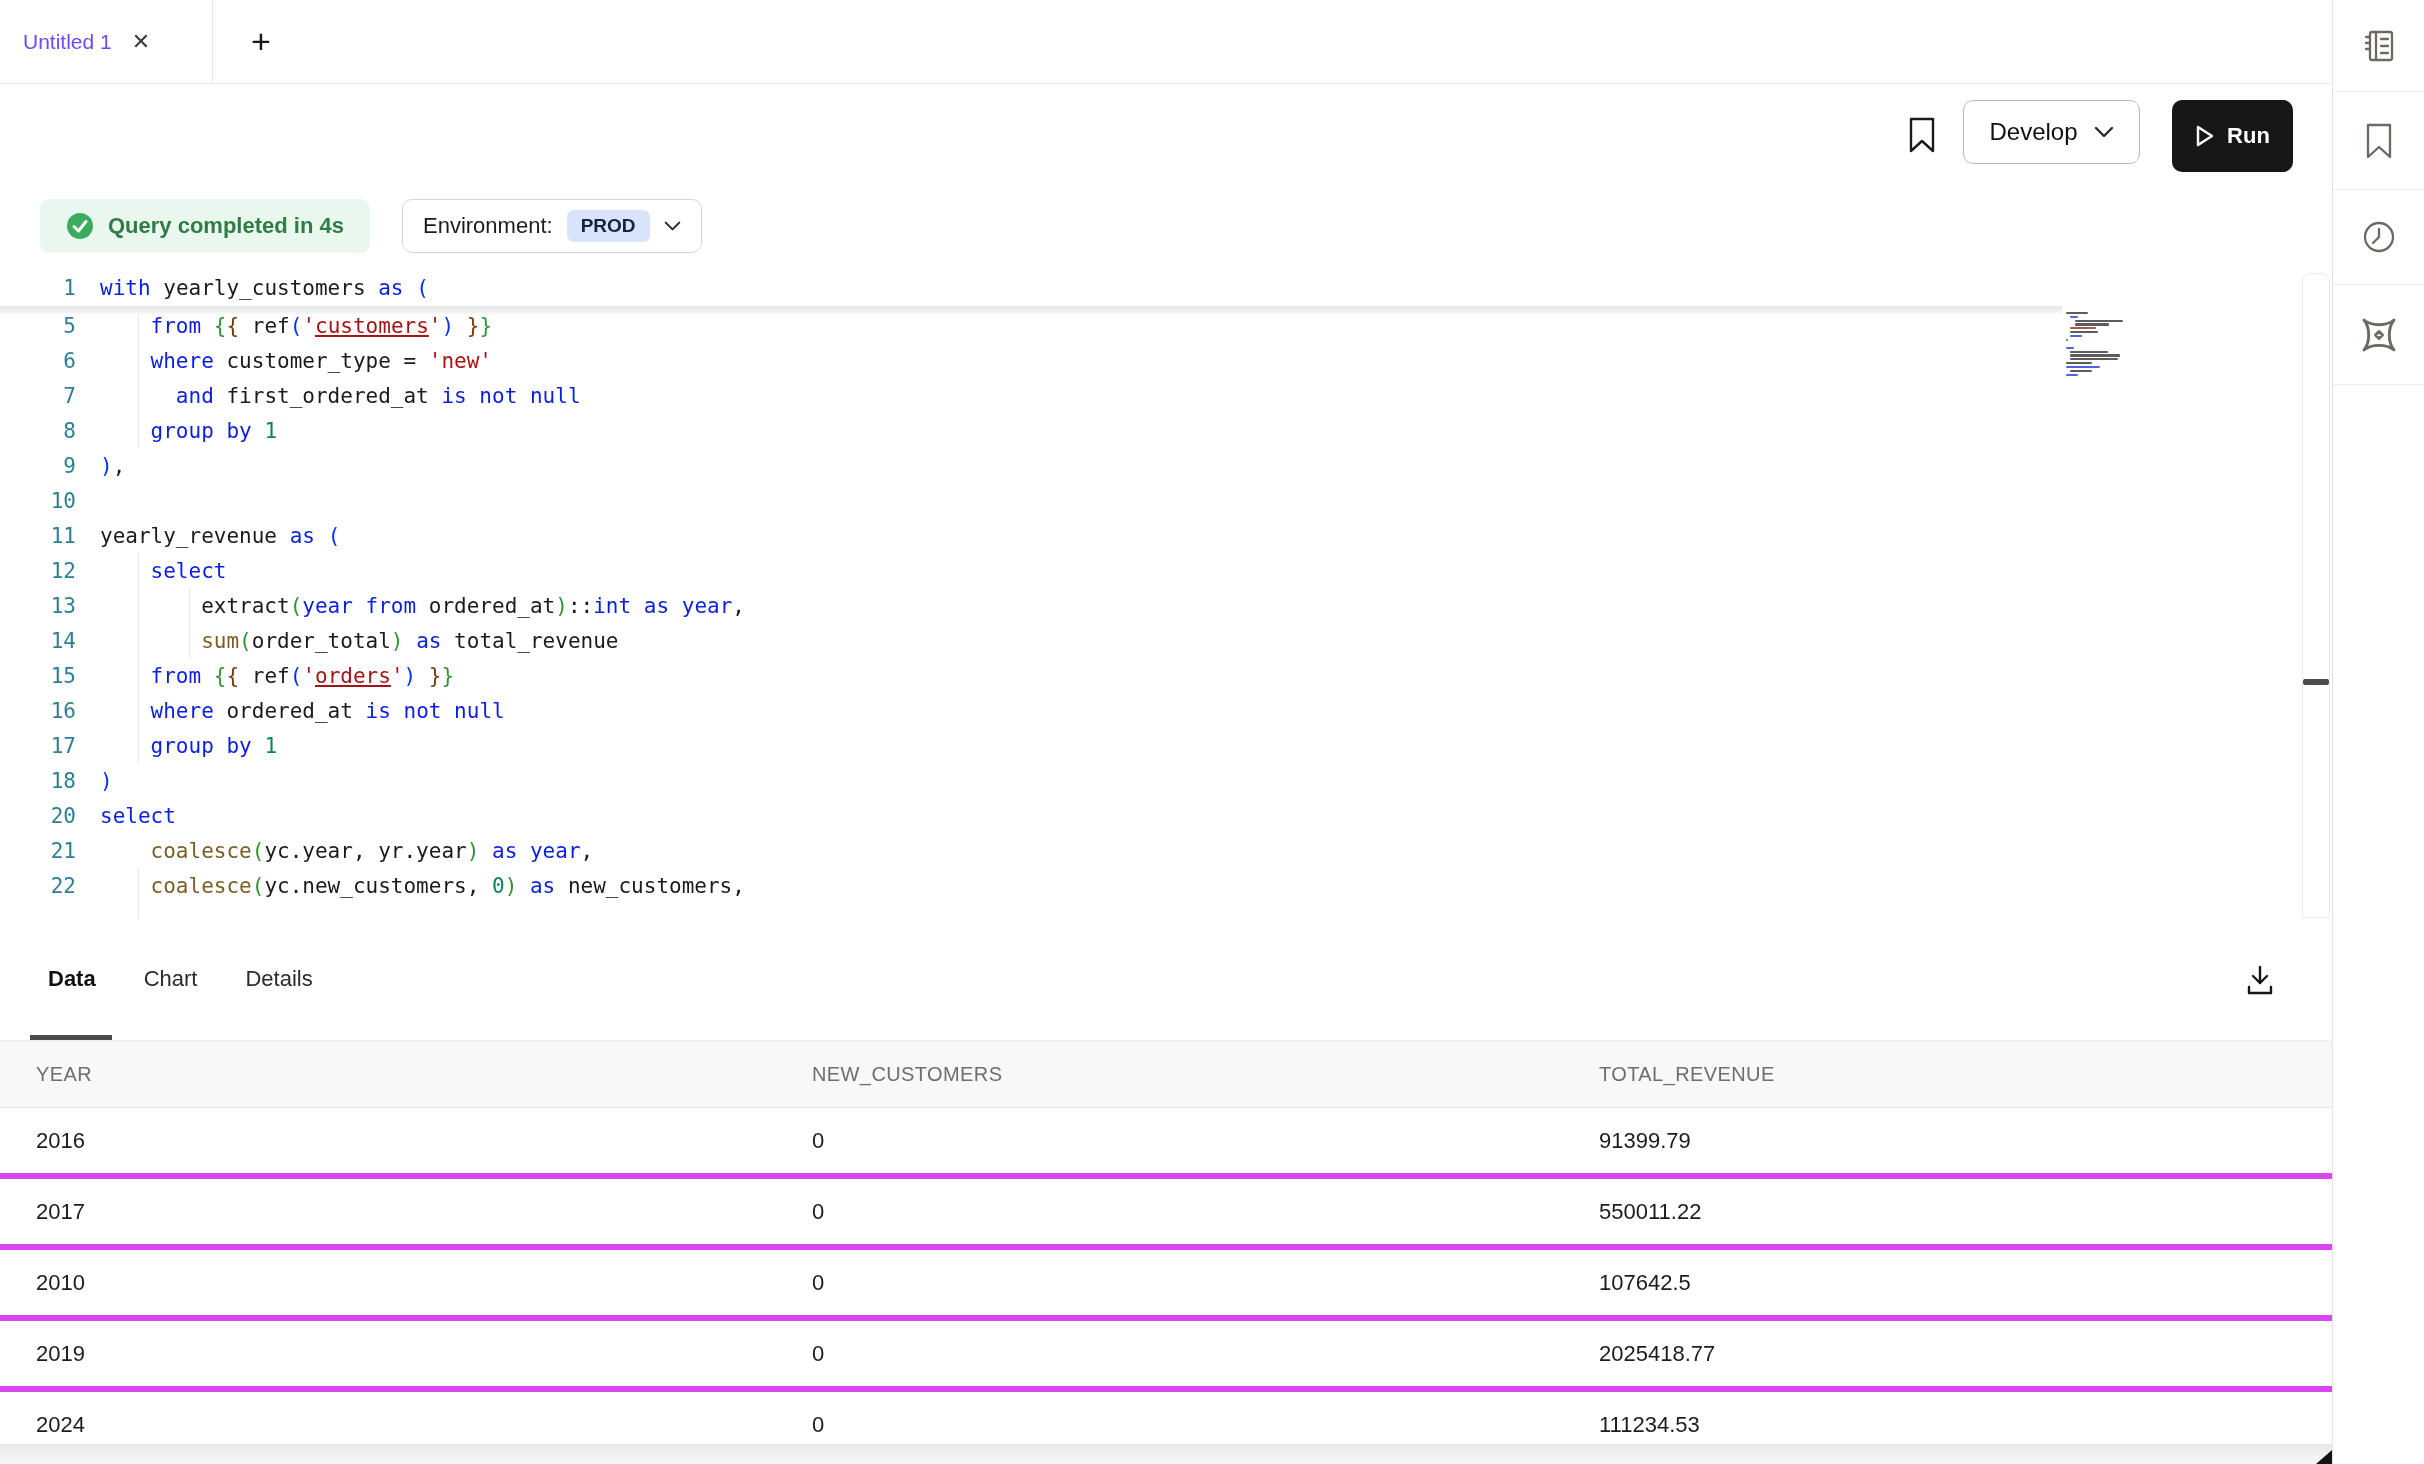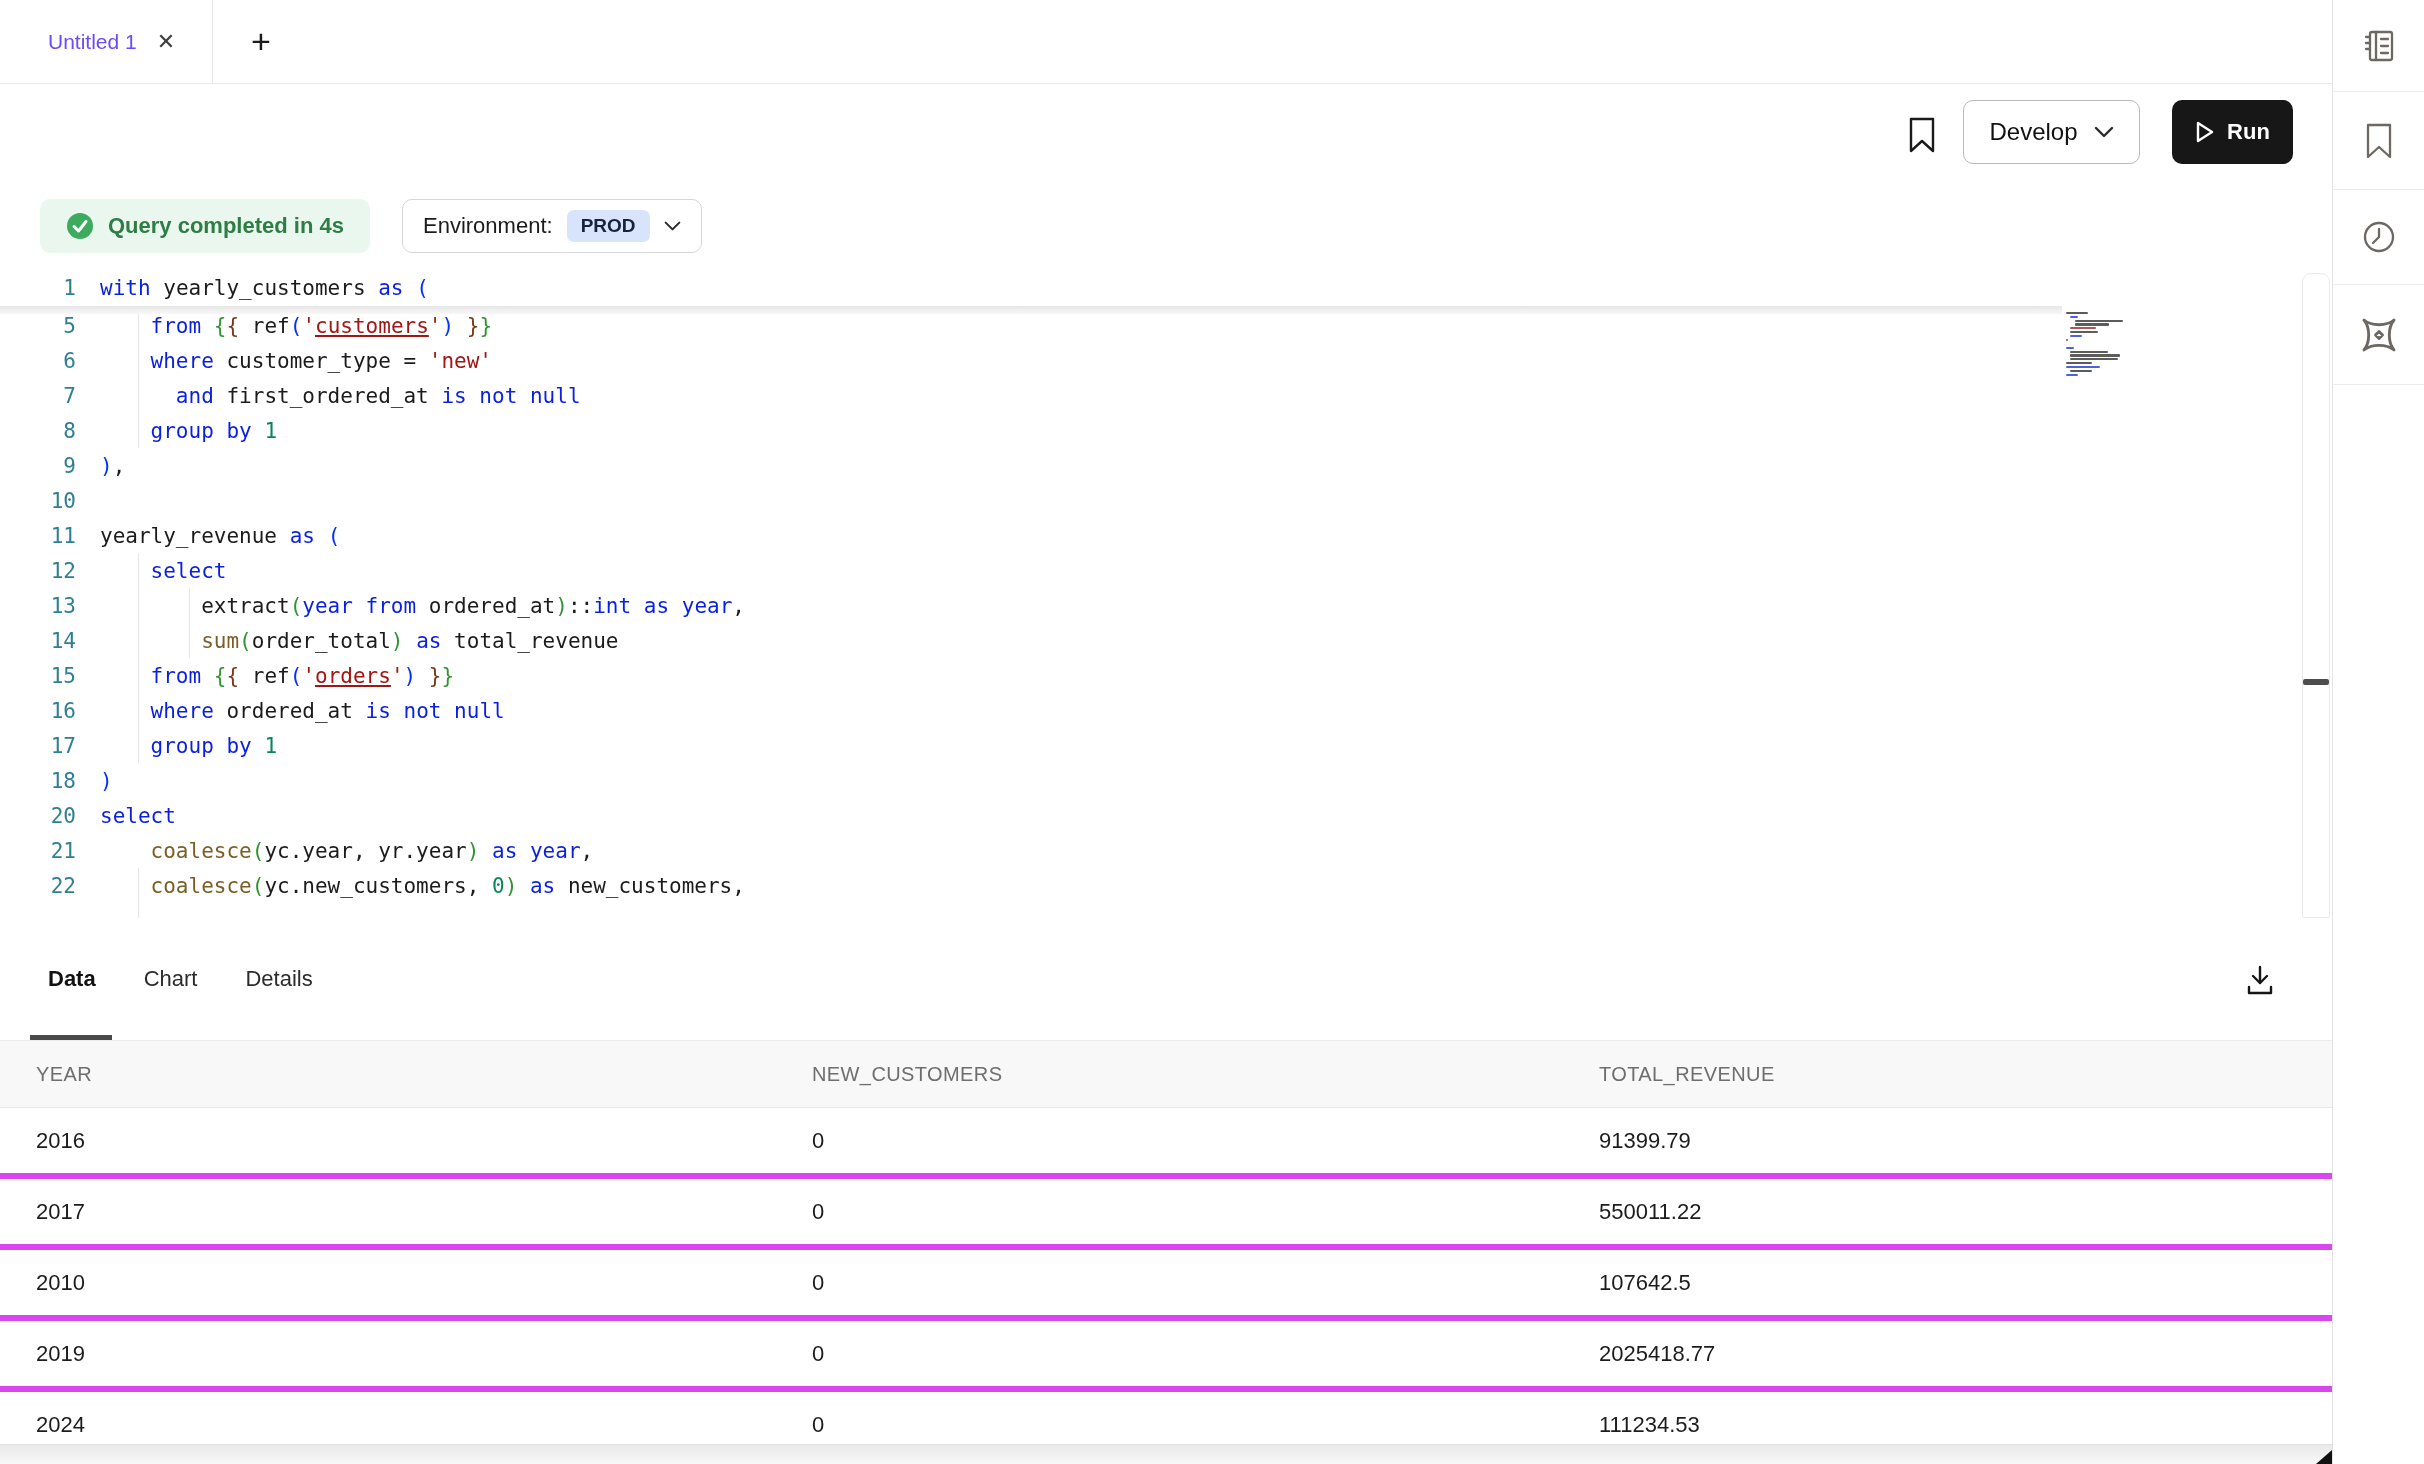--- a/index.html
+++ b/index.html
@@ -2,35 +2,35 @@
 <html><head>
 <meta charset="utf-8">
 <style>
   html,body{margin:0;padding:0;background:#fff;}
   body{width:2424px;height:1464px;position:relative;overflow:hidden;
        font-family:"Liberation Sans",sans-serif;color:#1b1b1b;-webkit-font-smoothing:antialiased;}
   .abs{position:absolute;}
 
   
   .tabbar{left:0;top:0;width:2332px;height:83px;border-bottom:1px solid #e8e8e8;background:#fff;}
-  .tab{left:0;top:0;width:213px;height:83px;border-right:1px solid #e8e8e8;display:flex;align-items:center;padding-left:48px;box-sizing:border-box;gap:20px;cursor:default;}
+  .tab{left:0;top:0;width:213px;height:83px;border-right:1px solid #e8e8e8;display:flex;align-items:center;padding-left:23px;box-sizing:border-box;gap:20px;cursor:default;}
   .tab-label{font-size:21px;color:#6b4bf5;}
   .tab-close{font-size:22px;color:#3c3c3c;line-height:1;}
   .newtab{left:238px;top:18px;width:46px;height:46px;display:flex;align-items:center;justify-content:center;font-size:34px;font-weight:300;color:#1a1a1a;}
 
   
   .sidebar{left:2332px;top:0;width:92px;height:1464px;border-left:1px solid #e3e3e3;background:#fff;box-sizing:border-box;}
   .side-cell{width:100%;display:flex;align-items:center;justify-content:center;border-bottom:1px solid #ececec;box-sizing:border-box;}
   .side-cell svg{stroke:#6d6862;fill:none;stroke-width:2.3;stroke-linecap:round;stroke-linejoin:round;}
 
   
   .bm-btn{left:1898px;top:110px;width:48px;height:54px;display:flex;align-items:center;justify-content:center;}
   .bm-btn svg,.icon-stroke svg{stroke:#1a1a1a;fill:none;stroke-width:2.4;stroke-linecap:round;stroke-linejoin:round;}
   .develop-btn{left:1963px;top:100px;width:177px;height:64px;border:1px solid #b9b9b9;border-radius:10px;background:#fff;display:flex;align-items:center;justify-content:center;gap:16px;font-size:24px;color:#111;box-sizing:border-box;}
-  .run-btn{left:2172px;top:100px;width:121px;height:64px;border-radius:10px;background:#171717;color:#fff;display:flex;align-items:center;justify-content:center;gap:12px;font-size:22px;font-weight:600;}
+  .run-btn{left:2172px;top:100px;width:121px;height:72px;border-radius:10px;background:#171717;color:#fff;display:flex;align-items:center;justify-content:center;gap:12px;font-size:22px;font-weight:600;}
   .chev{width:20px;height:12px;}
   .chev polyline{fill:none;stroke:#2b2b2b;stroke-width:2.4;stroke-linecap:round;stroke-linejoin:round;}
 
   
   .status-pill{left:40px;top:199px;height:54px;border-radius:10px;background:#eaf7ef;display:flex;align-items:center;gap:14px;padding:0 26px;font-size:22px;font-weight:600;color:#2e7d44;}
   .env-box{left:402px;top:199px;height:54px;border:1px solid #d6d6d6;border-radius:10px;background:#fff;display:flex;align-items:center;gap:14px;padding:0 20px;box-sizing:border-box;font-size:22px;color:#1c1c1c;}
   .prod-pill{background:#d7e4fb;border-radius:7px;padding:5px 14px;font-size:19px;font-weight:600;color:#16233c;}
 
   
   .editor{left:0;top:262px;width:2302px;height:656px;background:#fff;}

